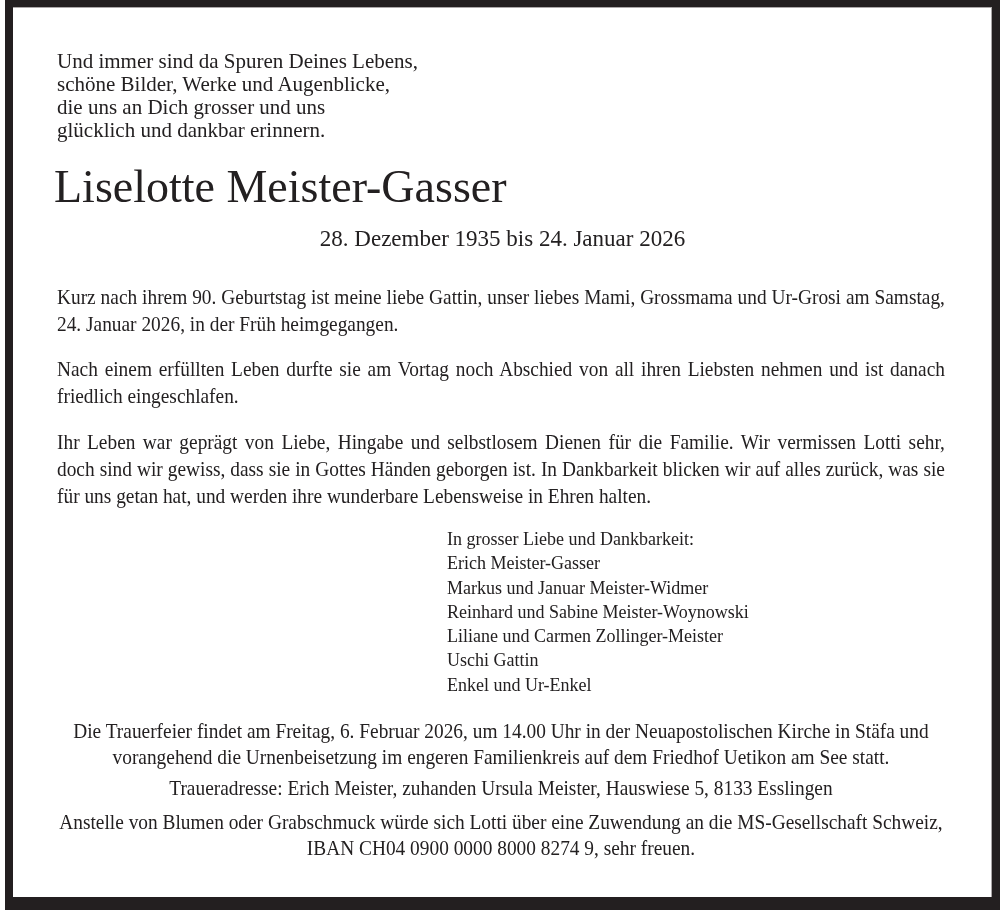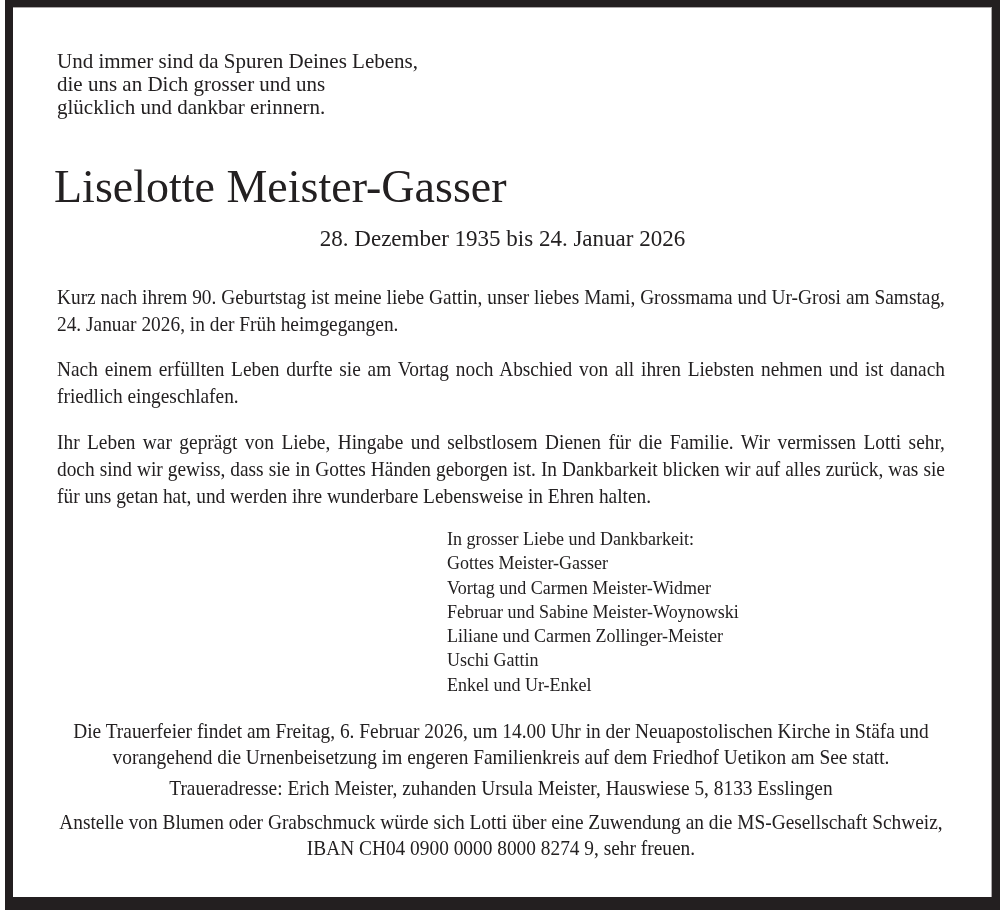--- a/index.html
+++ b/index.html
@@ -86,39 +86,40 @@
   .address  { top: 768px; }
   .donation { top: 802px; }
 </style>
 </head>
 <body>
 
 <div class="frame">
 
   <div class="abs poem">
     <div>Und immer sind da Spuren Deines Lebens,</div>
+    <div>schöne Bilder, Werke und Augenblicke,</div>
     <div>die uns an Dich grosser und uns</div>
     <div>glücklich und dankbar erinnern.</div>
   </div>
 
   <div class="abs title">Liselotte Meister-Gasser</div>
 
   <div class="abs dates">28. Dezember 1935 bis 24. Januar 2026</div>
 
   <div class="abs cond para p1">Kurz nach ihrem 90. Geburtstag ist meine liebe Gattin, unser liebes Mami, Grossmama und Ur-Grosi am Samstag, 24. Januar 2026, in der Früh heimgegangen.</div>
 
   <div class="abs cond para p2">Nach einem erfüllten Leben durfte sie am Vortag noch Abschied von all ihren Liebsten nehmen und ist danach friedlich eingeschlafen.</div>
 
   <div class="abs cond para p3">Ihr Leben war geprägt von Liebe, Hingabe und selbstlosem Dienen für die Familie. Wir vermissen Lotti sehr, doch sind wir gewiss, dass sie in Gottes Händen geborgen ist. In Dankbarkeit blicken wir auf alles zurück, was sie für uns getan hat, und werden ihre wunderbare Lebensweise in Ehren halten.</div>
 
   <div class="abs family">
     <div>In grosser Liebe und Dankbarkeit:</div>
-    <div>Gottes Meister-Gasser</div>
-    <div>Vortag und Carmen Meister-Widmer</div>
-    <div>Februar und Sabine Meister-Woynowski</div>
+    <div>Erich Meister-Gasser</div>
+    <div>Markus und Januar Meister-Widmer</div>
+    <div>Reinhard und Sabine Meister-Woynowski</div>
     <div>Liliane und Carmen Zollinger-Meister</div>
     <div>Uschi Gattin</div>
     <div>Enkel und Ur-Enkel</div>
   </div>
 
   <div class="abs cond centerblock funeral">Die Trauerfeier findet am Freitag, 6. Februar 2026, um 14.00 Uhr in der Neuapostolischen Kirche in Stäfa und vorangehend die Urnenbeisetzung im engeren Familienkreis auf dem Friedhof Uetikon am See statt.</div>
 
   <div class="abs cond centerblock address">Traueradresse: Erich Meister, zuhanden Ursula Meister, Hauswiese 5, 8133 Esslingen</div>
 
   <div class="abs cond centerblock donation">Anstelle von Blumen oder Grabschmuck würde sich Lotti über eine Zuwendung an die MS-Gesellschaft Schweiz, IBAN CH04 0900 0000 8000 8274 9, sehr freuen.</div>

